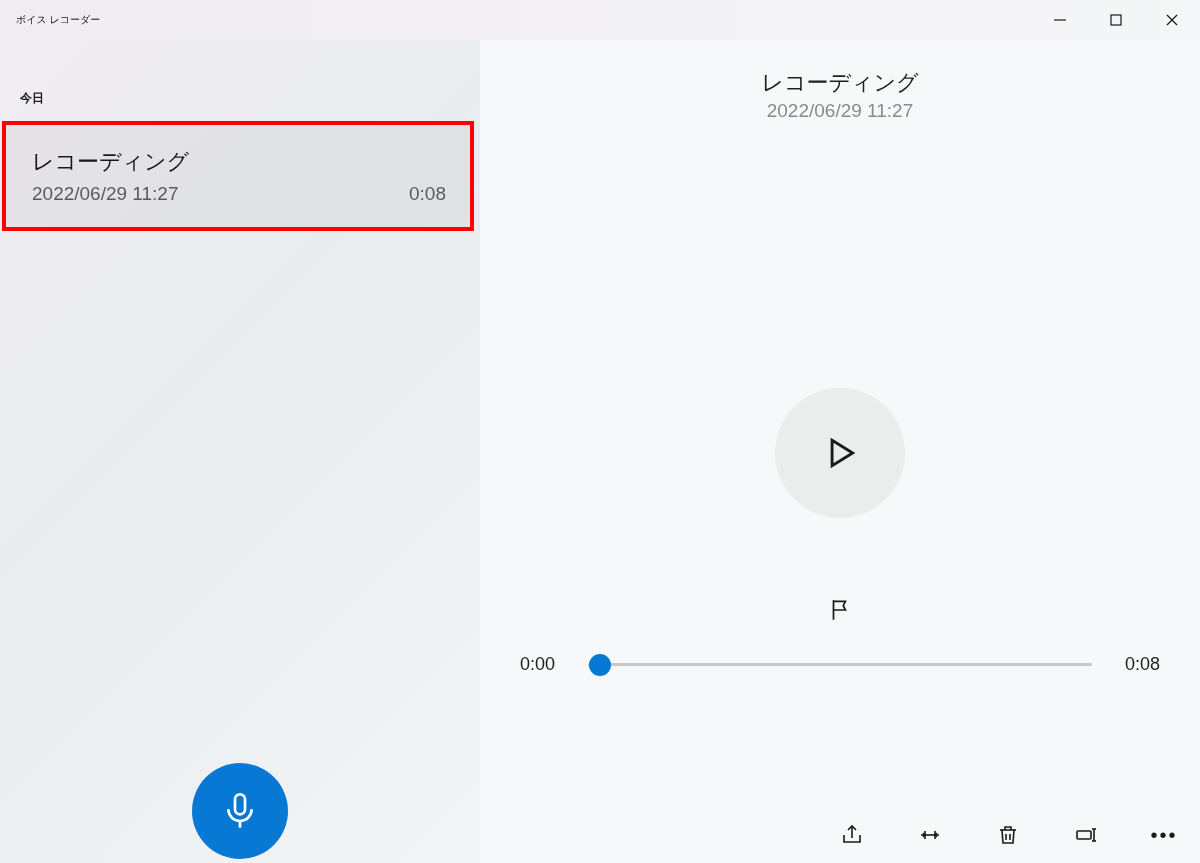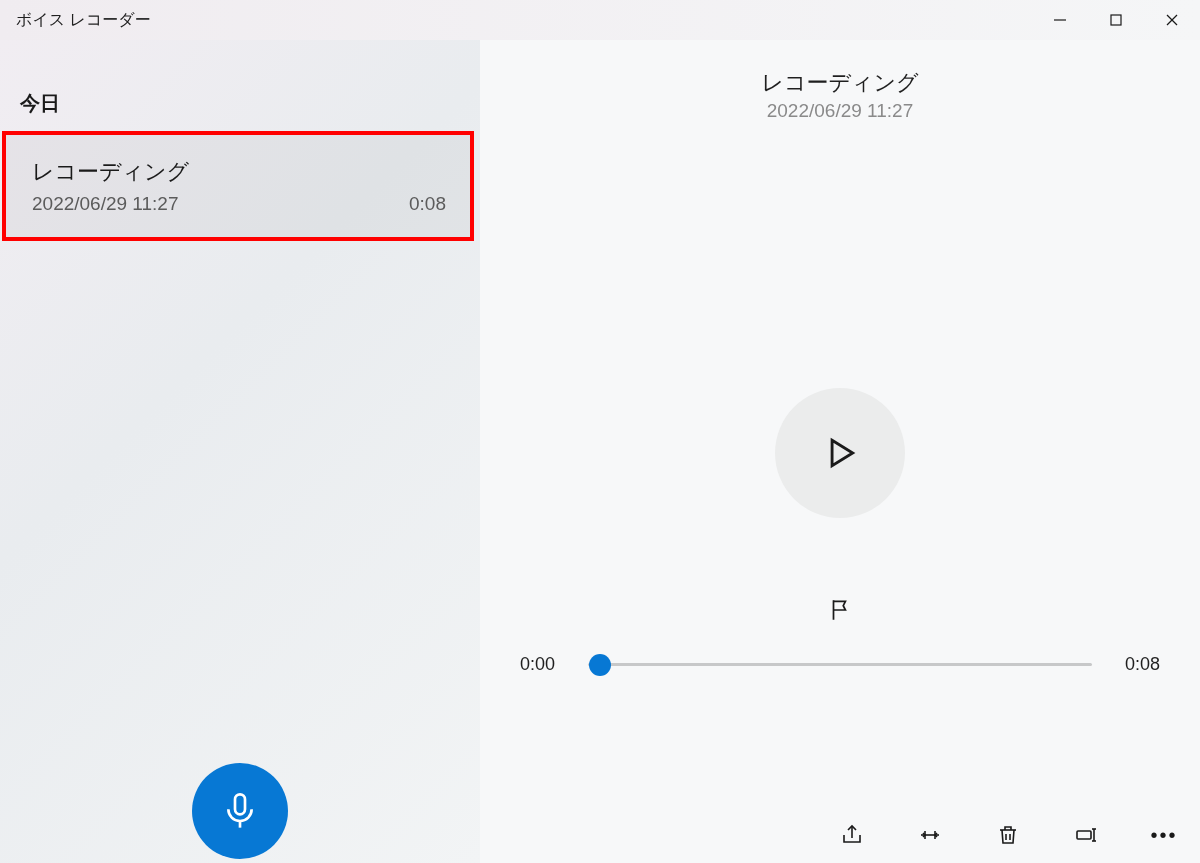--- a/index.html
+++ b/index.html
@@ -14,21 +14,21 @@
     }
     .titlebar {
       height: 40px;
       display: flex;
       align-items: center;
       justify-content: space-between;
       padding-left: 16px;
       background: linear-gradient(to right, #f0ecf0, #f5f6f7);
     }
     .titlebar-title {
-      font-size: 16px;
+      font-size: 10px;
       color: #202020;
     }
     .window-controls {
       display: flex;
     }
     .window-btn {
       width: 56px;
       height: 40px;
       display: flex;
       align-items: center;
@@ -46,21 +46,21 @@
       background: linear-gradient(135deg, #f1edf2 0%, #e9ecef 40%, #f2f4f5 100%);
       position: relative;
       display: flex;
       flex-direction: column;
     }
     .sidebar-content {
       flex: 1;
       padding-top: 50px;
     }
     .section-header {
-      font-size: 20px;
+      font-size: 12px;
       font-weight: 600;
       color: #1a1a1a;
       padding: 0 20px 14px 20px;
     }
     .rec-item-wrap {
       border: 4px solid #ff0000;
       margin: 0 6px 0 2px;
     }
     .rec-item {
       background: rgba(0,0,0,0.04);

